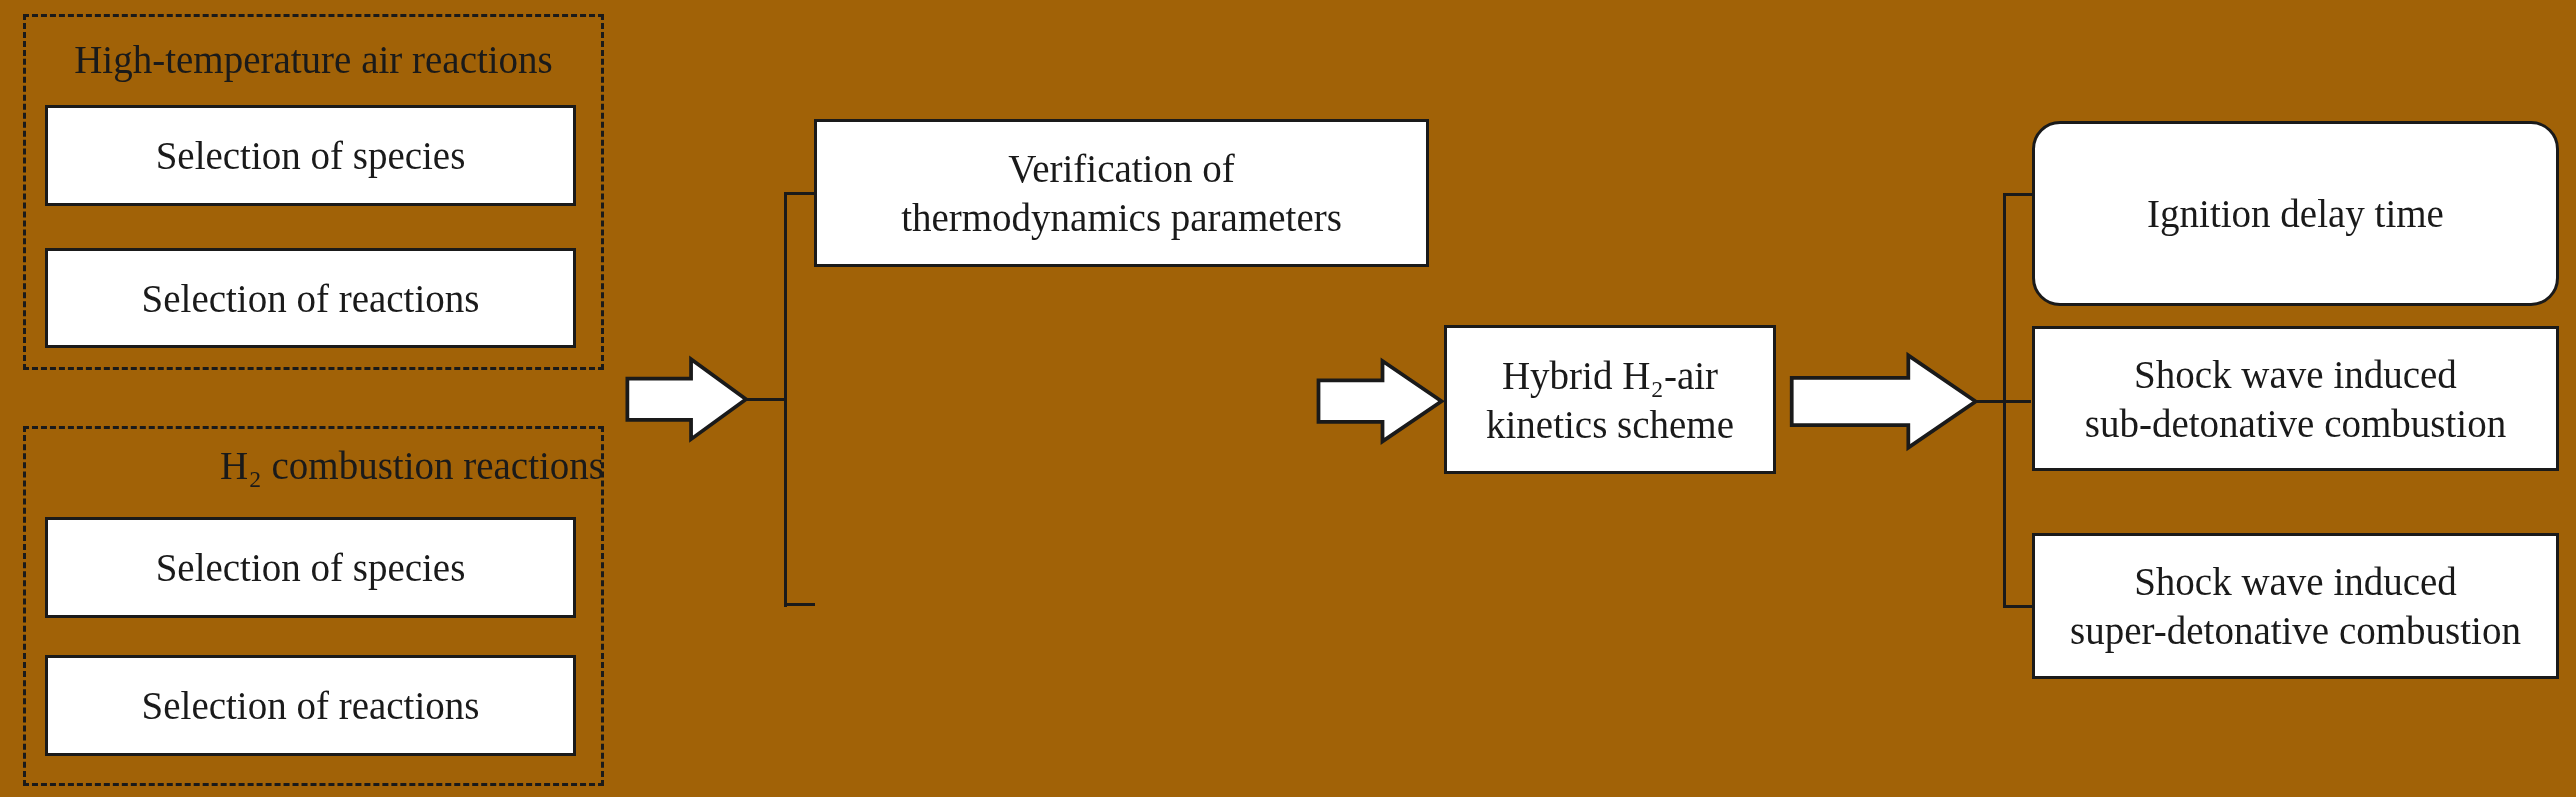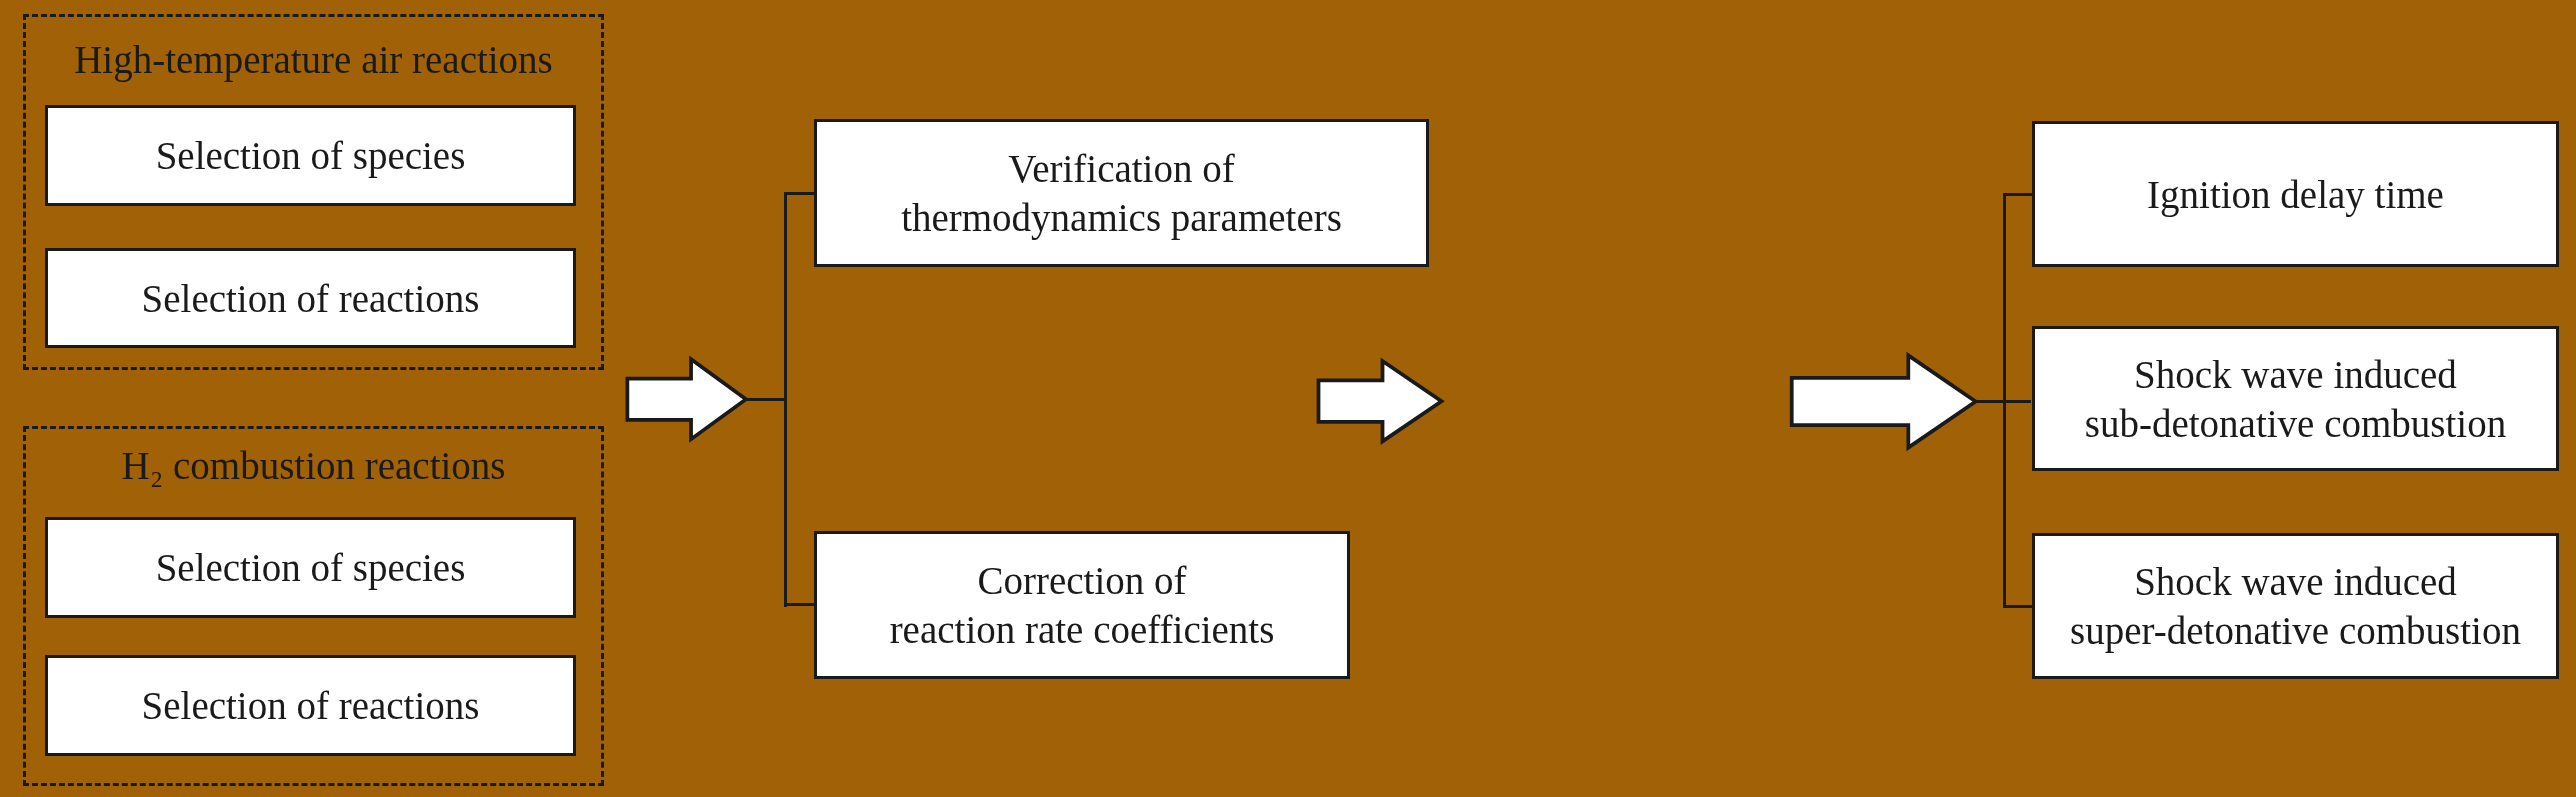--- a/index.html
+++ b/index.html
@@ -23,52 +23,52 @@
 <body>
 
 <div id="canvas">
 
   <div class="dashedbox" style="left:23px;top:13.8px;width:581px;height:356px;"></div>
   <div class="gtitle" style="left:23px;top:36px;width:581px;">High-temperature air reactions</div>
   <div class="sbox" style="left:45px;top:105px;width:531px;height:101px;">Selection of species</div>
   <div class="sbox" style="left:45px;top:248px;width:531px;height:100px;">Selection of reactions</div>
 
   <div class="dashedbox" style="left:23px;top:426px;width:581px;height:360px;"></div>
-  <div class="gtitle" style="left:23px;top:442px;width:581px;">H₂ combustion reactions</div>
+  <div class="gtitle" style="left:23px;top:442px;width:581px;text-align:right;">H₂ combustion reactions</div>
   <div class="sbox" style="left:45px;top:517px;width:531px;height:101px;">Selection of species</div>
   <div class="sbox" style="left:45px;top:655px;width:531px;height:101px;">Selection of reactions</div>
 
   <svg class="arrow" style="left:623px;top:354px;" width="128" height="91" viewBox="0 0 205 145">
     <polygon points="7,39 109,39 109,8 197,72 109,136 109,105 7,105"></polygon>
   </svg>
 
   <div class="line" style="left:747px;top:398px;width:39px;height:3.1px;"></div>
   <div class="line" style="left:784px;top:192px;width:3.1px;height:415px;"></div>
   <div class="line" style="left:784px;top:192px;width:31px;height:3.1px;"></div>
   <div class="line" style="left:784px;top:603px;width:31px;height:3.1px;"></div>
 
   <div class="sbox" style="left:814px;top:119px;width:615px;height:148px;">Verification of
 thermodynamics parameters</div>
-  <div class="sbox" style="left:814px;top:531px;width:536px;height:148px;">Correction of
-reaction rate coefficients</div>
 
   <svg class="arrow" style="left:1314px;top:356px;" width="132" height="91" viewBox="0 0 210 145">
     <polygon points="7,39 109,39 109,8 203,72 109,136 109,105 7,105"></polygon>
   </svg>
 
+  <div class="sbox" style="left:1444px;top:325px;width:332px;height:149px;">Hybrid H₂-air
+kinetics scheme</div>
 
   <svg class="arrow" style="left:1787px;top:351px;" width="194" height="101" viewBox="0 0 310 162">
     <polygon points="7,43 194,43 194,7 302,81 194,155 194,119 7,119"></polygon>
   </svg>
 
   <div class="line" style="left:1976px;top:400px;width:55px;height:3.1px;"></div>
   <div class="line" style="left:2003px;top:193px;width:3.1px;height:415px;"></div>
   <div class="line" style="left:2003px;top:193px;width:29px;height:3.1px;"></div>
   <div class="line" style="left:2003px;top:605px;width:29px;height:3.1px;"></div>
 
-  <div class="sbox" style="left:2032px;top:121px;width:527px;height:146px;">Ignition delay time</div>
+  <div class="sbox" style="left:2032px;top:121px;width:527px;height:185px;border-radius:28px;">Ignition delay time</div>
   <div class="sbox" style="left:2032px;top:326px;width:527px;height:145px;">Shock wave induced
 sub-detonative combustion</div>
   <div class="sbox" style="left:2032px;top:533px;width:527px;height:146px;">Shock wave induced
 super-detonative combustion</div>
 
 </div>
 
 
 </body></html>

